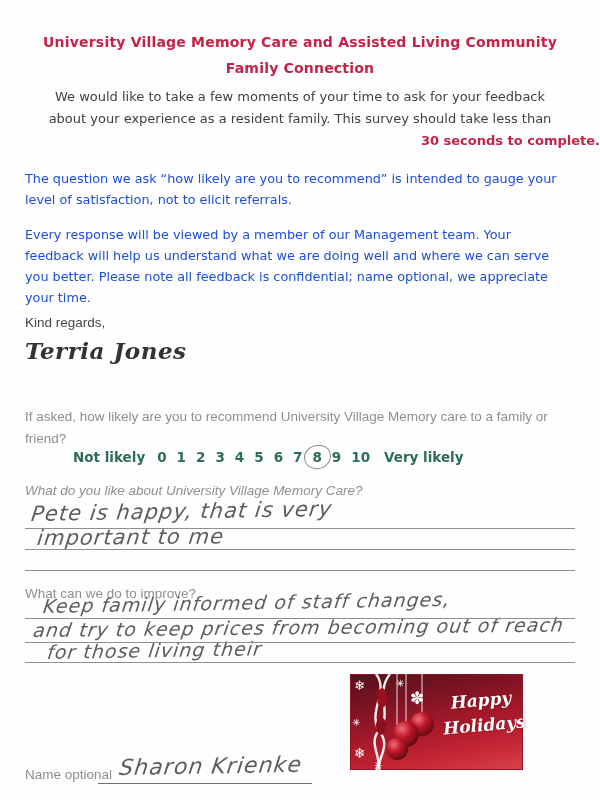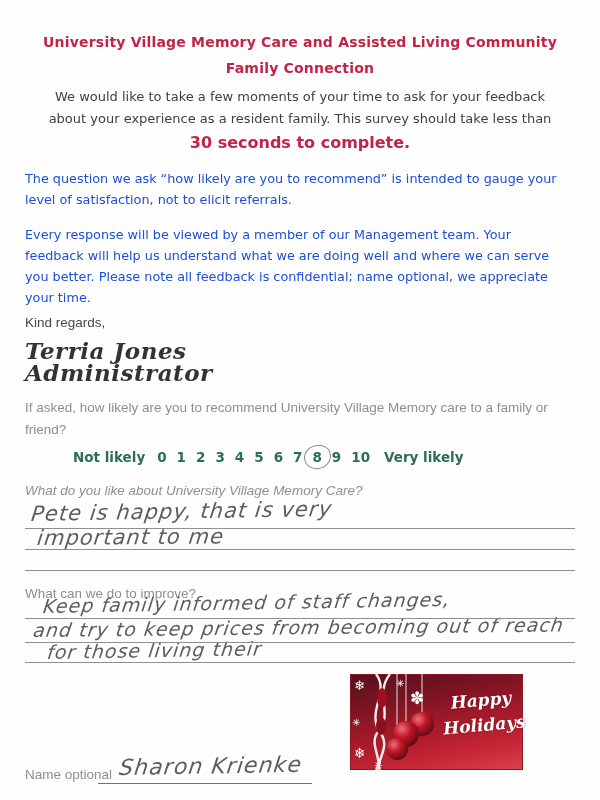--- a/index.html
+++ b/index.html
@@ -15,42 +15,42 @@
   }
   .title-l1{top:34px;}
   .title-l2{top:60px;}
   .intro-line{
     position:absolute;left:0;right:0;text-align:center;
     font-size:13px;color:#3f3f3f;font-weight:500;white-space:nowrap;
   }
   .intro-l1{top:89px;}
   .intro-l2{top:111px;}
   .intro-highlight{
-    position:absolute;left:0;right:0;top:133px;text-align:center;
-    font-size:16px;font-weight:bold;color:#c32347;
+    position:absolute;left:0;right:0;top:133px;text-align:right;
+    font-size:13px;font-weight:bold;color:#c32347;
   }
   .para{position:absolute;left:25px;font-size:12.8px;line-height:21px;color:#1d4ed8;}
   .para div{white-space:nowrap;}
   .para1{top:168px;}
   .para2{top:224px;}
   .closing{
     position:absolute;left:25px;top:315px;
     font-family:"Liberation Sans",sans-serif;font-size:13.5px;color:#474747;
   }
   .signature{
     position:absolute;left:25px;top:340px;
     font-family:"DejaVu Serif",serif;font-style:italic;font-weight:bold;
     font-size:23px;line-height:22px;color:#333;letter-spacing:.5px;
   }
   .question{
     position:absolute;left:25px;
     font-family:"Liberation Sans",sans-serif;font-size:13.5px;
     line-height:22px;color:#8f8f8f;
   }
-  .q-recommend{top:397px;}
+  .q-recommend{top:406px;}
   .q-like{top:480px;font-style:italic;}
   .q-improve{top:583px;}
   
   .rating{
     position:absolute;left:73px;top:449px;
     font-size:13.5px;font-weight:bold;color:#2c6e53;white-space:nowrap;
   }
   .rating .lbl{margin-right:12px;}
   .rating .lbl-hi{margin-left:4px;margin-right:0;}
   .rating .num{display:inline-block;position:relative;margin-right:10px;text-align:center;min-width:9px;}
@@ -111,21 +111,20 @@
   <div class="para para2">
     <div>Every response will be viewed by a member of our Management team. Your</div>
     <div>feedback will help us understand what we are doing well and where we can serve</div>
     <div>you better. Please note all feedback is confidential; name optional, we appreciate</div>
     <div>your time.</div>
   </div>
 
   <div class="closing">Kind regards,</div>
   <div class="signature">
     <div>Terria Jones</div>
-    <div>Administrator</div>
   </div>
 
   <div class="question q-recommend">
     <div>If asked, how likely are you to recommend University Village Memory care to a family or</div>
     <div>friend?</div>
   </div>
 
   <div class="rating">
     <span class="lbl">Not likely</span><span class="num">0</span><span class="num">1</span><span class="num">2</span><span class="num">3</span><span class="num">4</span><span class="num">5</span><span class="num">6</span><span class="num">7</span><span class="num circled">8</span><span class="num">9</span><span class="num">10</span><span class="lbl lbl-hi">Very likely</span>
   </div>

